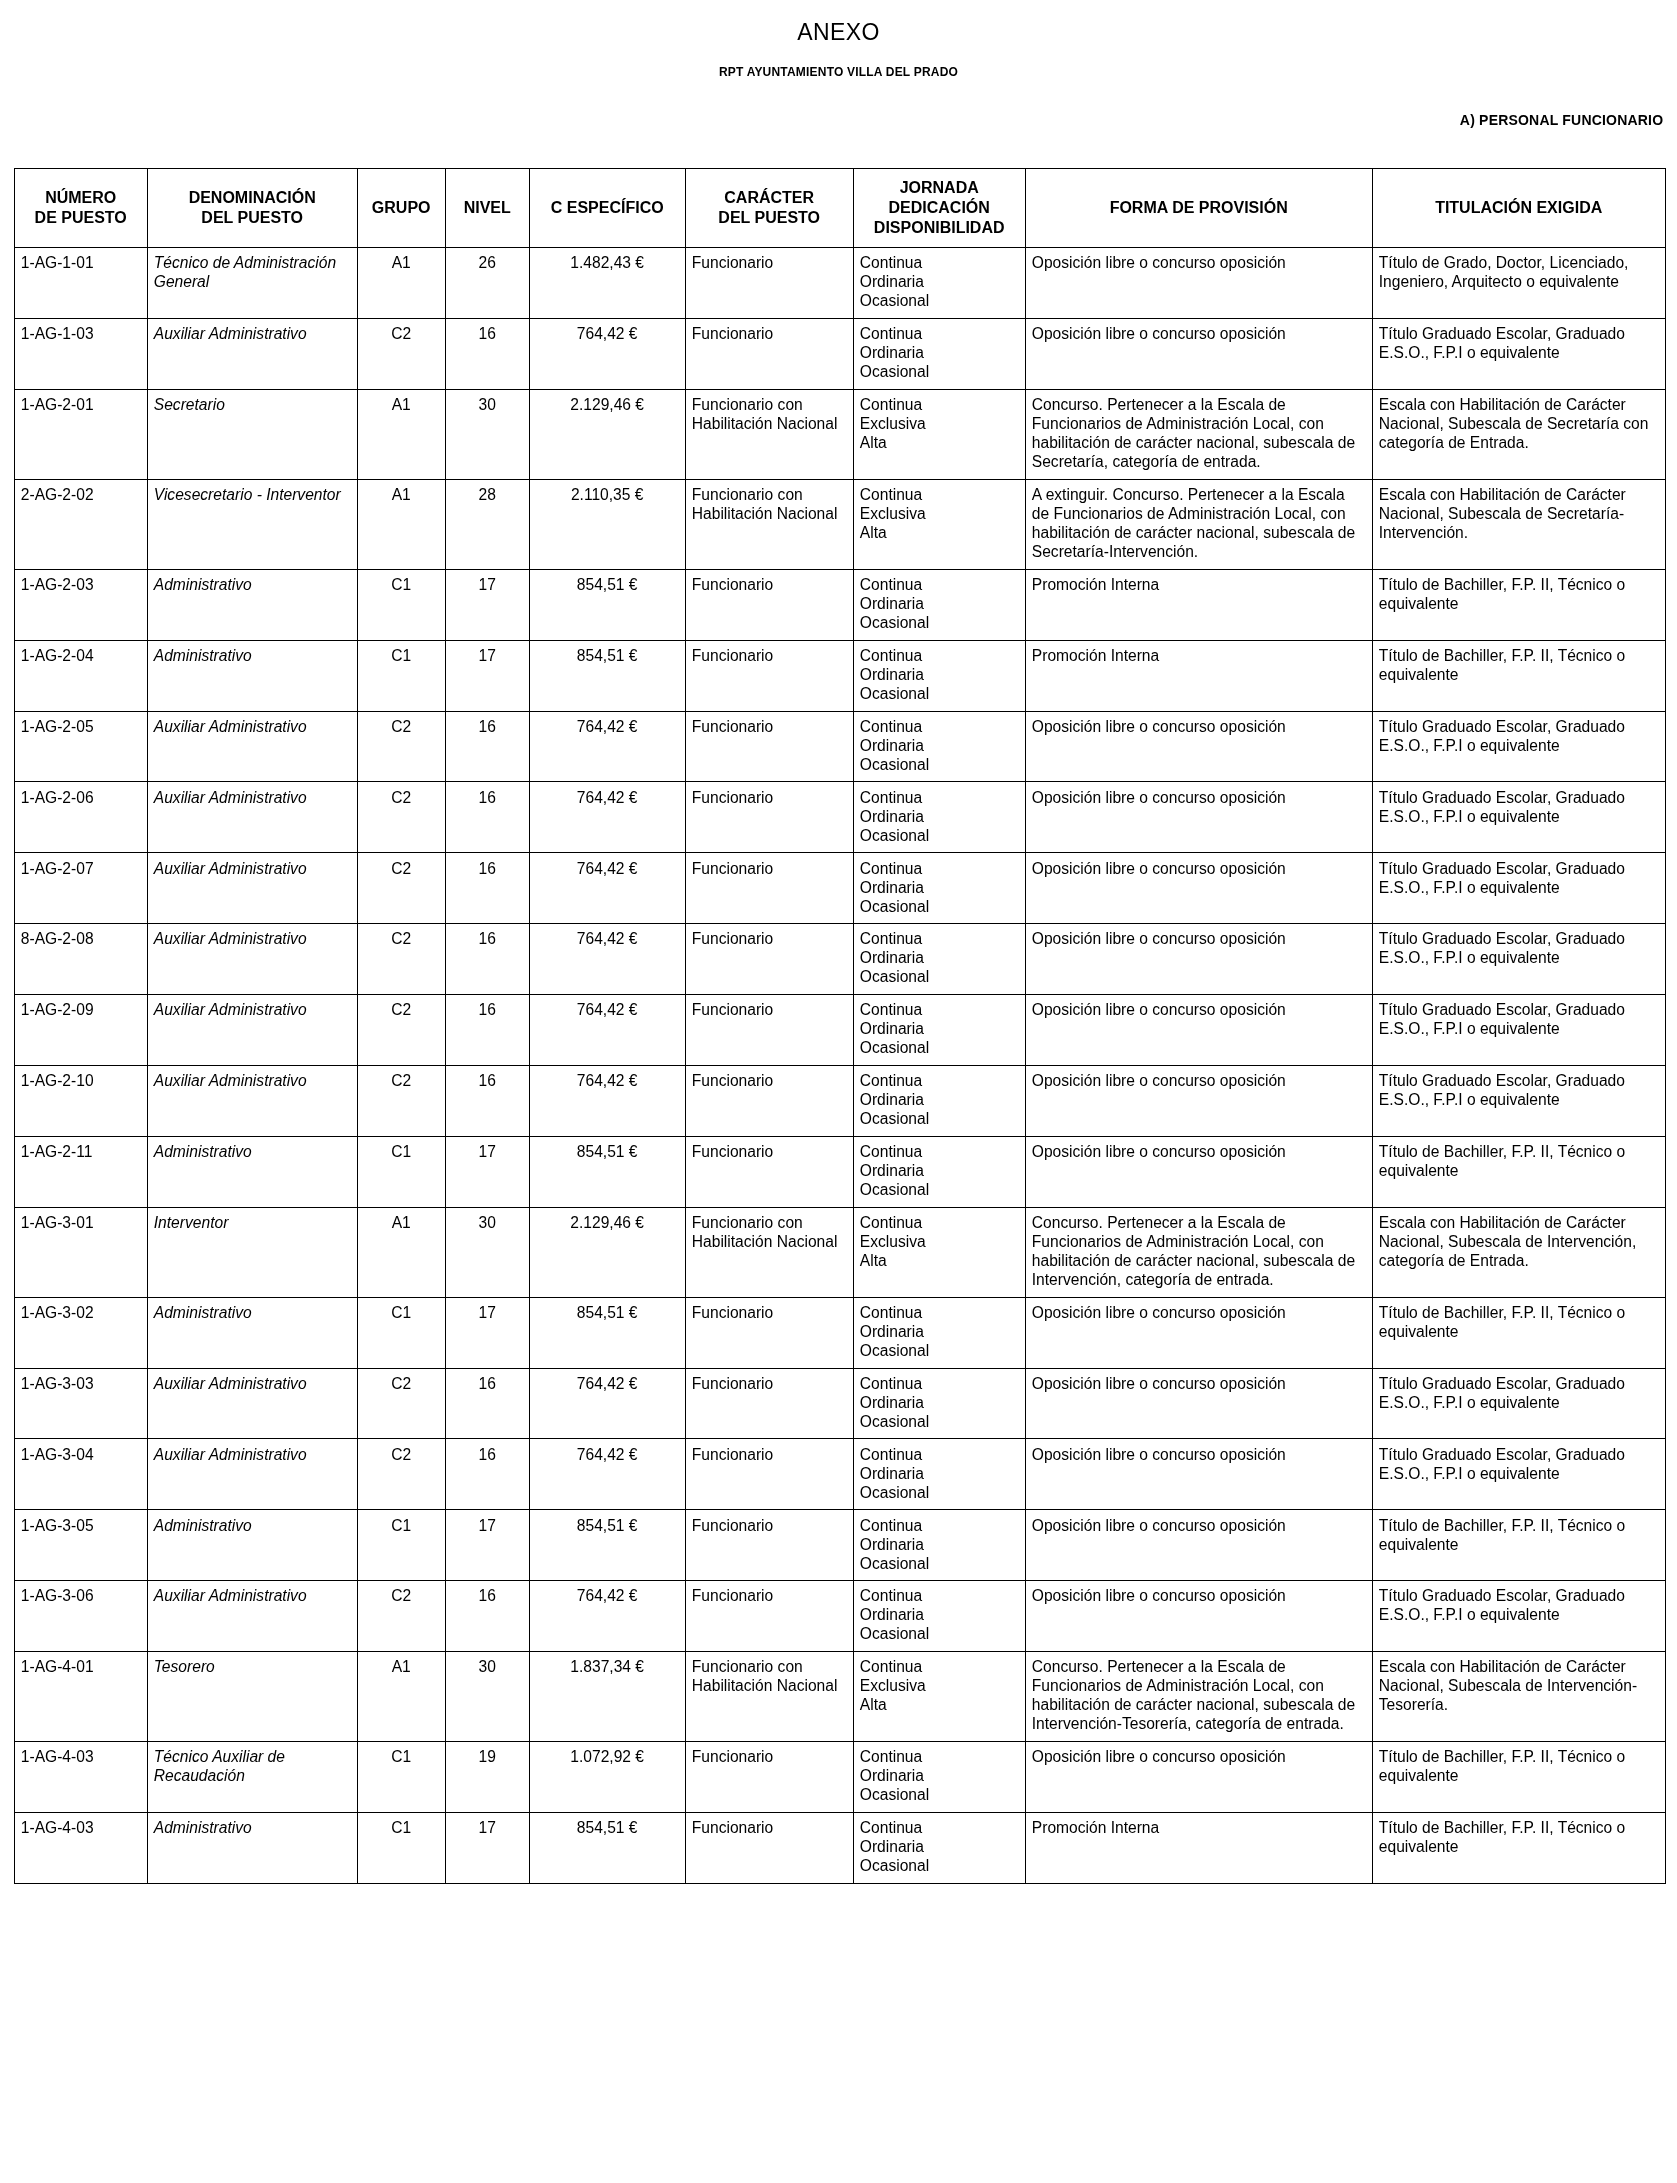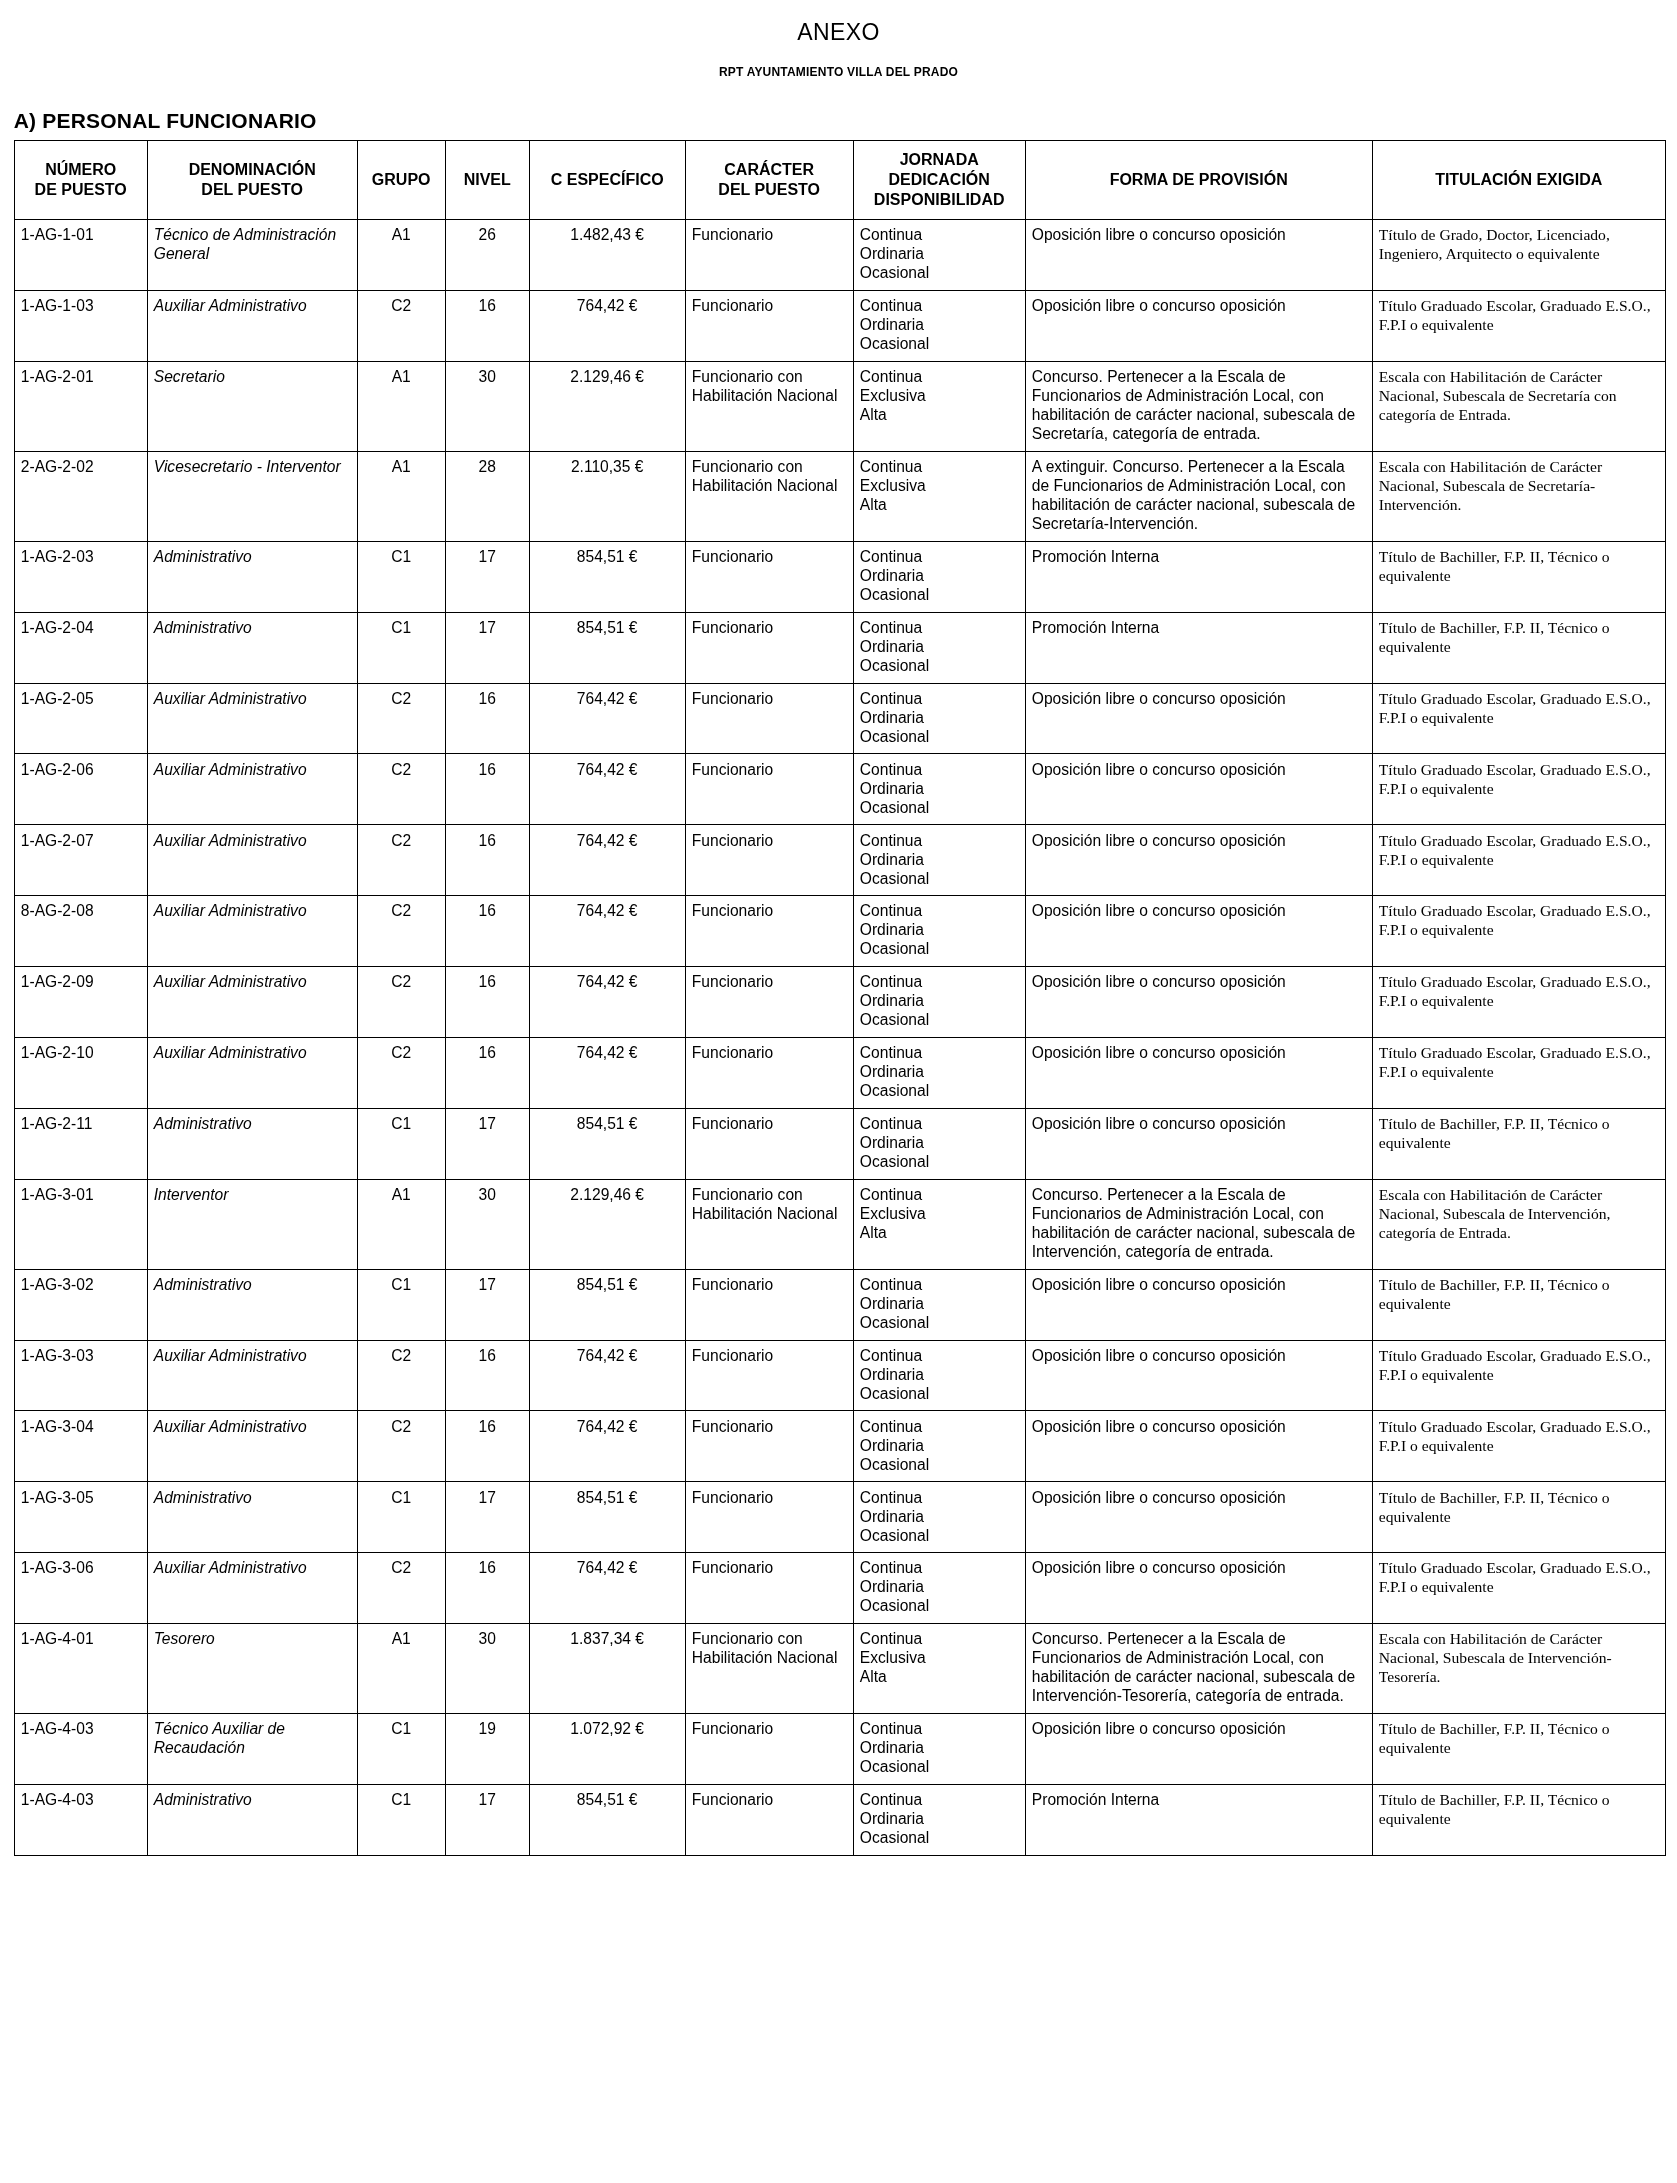--- a/index.html
+++ b/index.html
@@ -28,25 +28,25 @@
   }
   .doc-subtitle {
     text-align: center;
     font-size: 12px;
     line-height: 21.3px;
     font-weight: bold;
     margin: 0 0 26px 0;
     letter-spacing: 0.2px;
   }
   .doc-section {
-    text-align: left;
-    font-size: 21px;
+    text-align: right;
+    font-size: 14px;
     line-height: 21.3px;
     font-weight: bold;
-    margin: 0 0 9px 0;
+    margin: 0 0 37px 0;
     letter-spacing: 0.2px;
   }
   table.rpt {
     border-collapse: collapse;
     width: 1650px;
     margin: 0 auto;
     table-layout: fixed;
   }
   table.rpt th, table.rpt td {
     border: 1.1px solid #000000;
@@ -68,21 +68,21 @@
     padding-left: 7.6px;
   }
   .c-num    { width: 133px; }
   .c-den    { width: 210px; font-style: italic; }
   .c-grupo  { width: 88px; text-align: center; }
   .c-nivel  { width: 84px; text-align: center; }
   .c-esp    { width: 156px; text-align: center; }
   .c-car    { width: 168px; }
   .c-jor    { width: 172px; }
   .c-forma  { width: 347px; }
-  .c-tit    { width: 293px; font-family: Liberation Serif, serif; }
+  .c-tit    { width: 293px; }
 
   td.c-grupo, td.c-nivel, td.c-esp { text-align: center; }
 
   .ml { white-space: pre-line; }
 </style>
 </head>
 <body>
 
 <div class="page">
 

